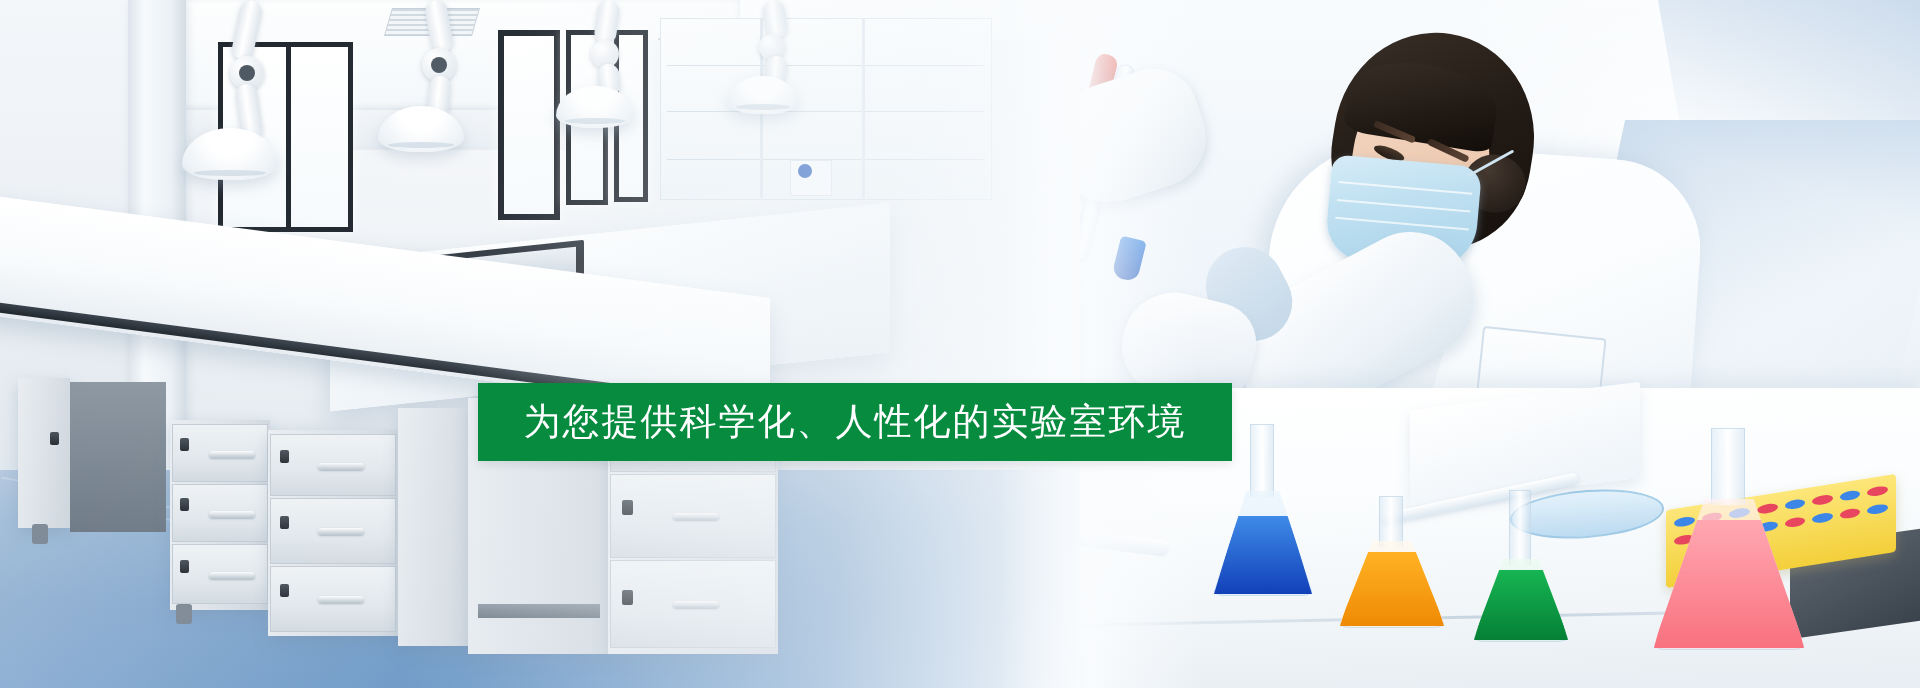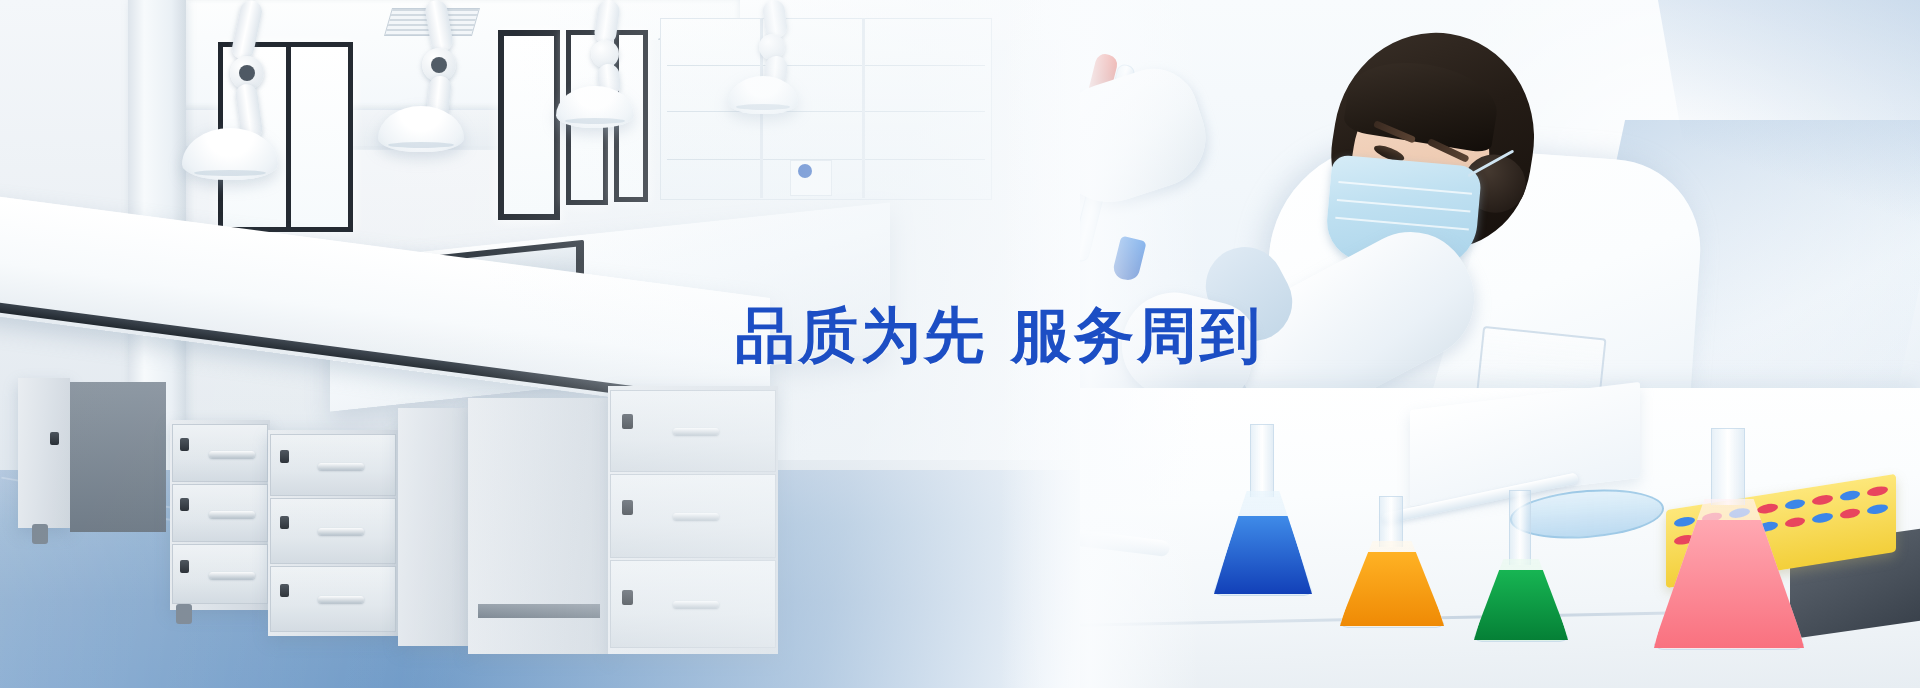--- a/index.html
+++ b/index.html
@@ -476,16 +476,18 @@
         background:linear-gradient(180deg,rgba(255,242,244,.7),rgba(252,226,230,.6));">
         <div class="liq" style="height:128px;clip-path:polygon(22% 0,78% 0,100% 100%,0 100%);
           background:linear-gradient(180deg,#ffa8b2,#f9717f);"></div>
       </div>
     </div>
   </div>
 
   <div class="seam"></div>
 
   <div class="text-wrap">
-    <div class="headline">品质为先 服务周到</div>
+    <div class="subbar">
+      <span>为您提供科学化、人性化的实验室环境</span>
+    </div>
   </div>
 
 </div>
 
 </body></html>

